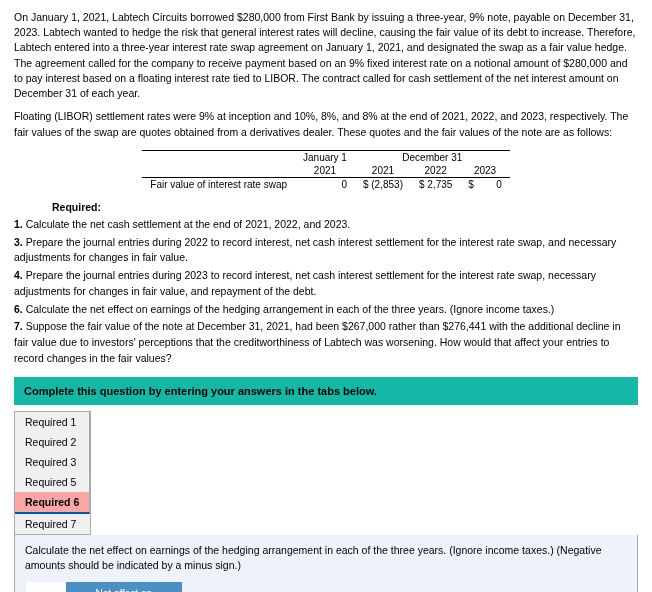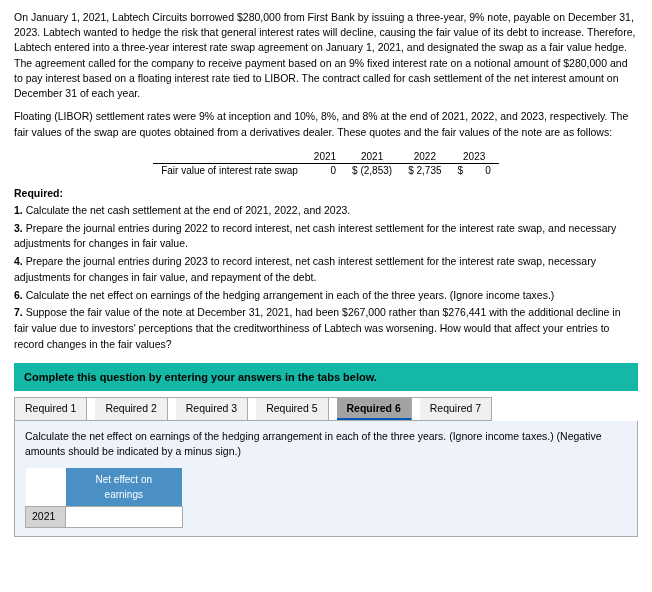--- a/index.html
+++ b/index.html
@@ -46,39 +46,40 @@
       border-bottom: 1px solid #000;
     }
     .data-row td {
       border: none;
     }
     .section-title {
       font-weight: bold;
       margin-top: 8px;
       margin-bottom: 4px;
       font-size: 10.5px;
+      margin-left: 38px;
     }
     .required-list {
       font-size: 10.5px;
       line-height: 1.5;
     }
     .required-list p {
       margin-bottom: 2px;
     }
     .complete-box {
       background: #14b8a6;
       padding: 8px 10px;
       margin: 10px 0 6px 0;
       font-size: 11px;
       font-weight: bold;
     }
     .tabs-row {
       display: flex;
-      flex-direction: row;
-      gap: 8px;
+      flex-direction: column;
+      gap: 0;
       border: 1px solid #aaa;
       width: fit-content;
       margin-bottom: 0;
     }
     .tab {
       padding: 4px 10px;
       font-size: 10.5px;
       border-right: 1px solid #aaa;
       cursor: pointer;
       background: #f0f0f0;
@@ -131,20 +132,25 @@
   </style>
 </head>
 <body>
 
 <div class="main-text">On January 1, 2021, Labtech Circuits borrowed $280,000 from First Bank by issuing a three-year, 9% note, payable on December 31, 2023. Labtech wanted to hedge the risk that general interest rates will decline, causing the fair value of its debt to increase. Therefore, Labtech entered into a three-year interest rate swap agreement on January 1, 2021, and designated the swap as a fair value hedge. The agreement called for the company to receive payment based on an 9% fixed interest rate on a notional amount of $280,000 and to pay interest based on a floating interest rate tied to LIBOR. The contract called for cash settlement of the net interest amount on December 31 of each year.</div>
 <div class="main-text">Floating (LIBOR) settlement rates were 9% at inception and 10%, 8%, and 8% at the end of 2021, 2022, and 2023, respectively. The fair values of the swap are quotes obtained from a derivatives dealer. These quotes and the fair values of the note are as follows:</div>
 
 <div class="table-section">
   <table class="data-table">
     <thead>
+      <tr class="header-row-top">
+        <th class="label-col" style="border-top:1px solid #000;border-bottom:none;"></th>
+        <th colspan="1" style="border-top:1px solid #000; border-bottom:none; text-align:center;">January 1</th>
+        <th colspan="3" style="border-top:1px solid #000; border-bottom:none; text-align:center;">December 31</th>
+      </tr>
       <tr class="header-row-sub">
         <th class="label-col" style="border-top:none;"></th>
         <th>2021</th>
         <th>2021</th>
         <th>2022</th>
         <th>2023</th>
       </tr>
     </thead>
     <tbody>
       <tr class="data-row">
@@ -167,21 +173,21 @@
   <p><span class="bold">7.</span> Suppose the fair value of the note at December 31, 2021, had been $267,000 rather than $276,441 with the additional decline in fair value due to investors' perceptions that the creditworthiness of Labtech was worsening. How would that affect your entries to record changes in the fair values?</p>
 </div>
 
 <div class="complete-box">Complete this question by entering your answers in the tabs below.</div>
 
 <div class="tabs-row">
   <div class="tab">Required 1</div>
   <div class="tab">Required 2</div>
   <div class="tab">Required 3</div>
   <div class="tab">Required 5</div>
-  <div class="tab" style="background:#a3a3a3;border-bottom:2px solid #0057b8;font-weight:bold;">Required 6</div>
+  <div class="tab" style="background:#fca5a5;border-bottom:2px solid #0057b8;font-weight:bold;">Required 6</div>
   <div class="tab">Required 7</div>
 </div>
 
 <div class="tab-content">
   <div class="tab-content-desc">Calculate the net effect on earnings of the hedging arrangement in each of the three years. (Ignore income taxes.) (Negative amounts should be indicated by a minus sign.)</div>
   <table class="input-table">
     <thead>
       <tr>
         <th style="background:#fff; color:#000; border:none; width:40px;"></th>
         <th style="background:#4a90c4; color:#fff; font-size:10px; padding:4px 30px; text-align:center;">Net effect on<br>earnings</th>

